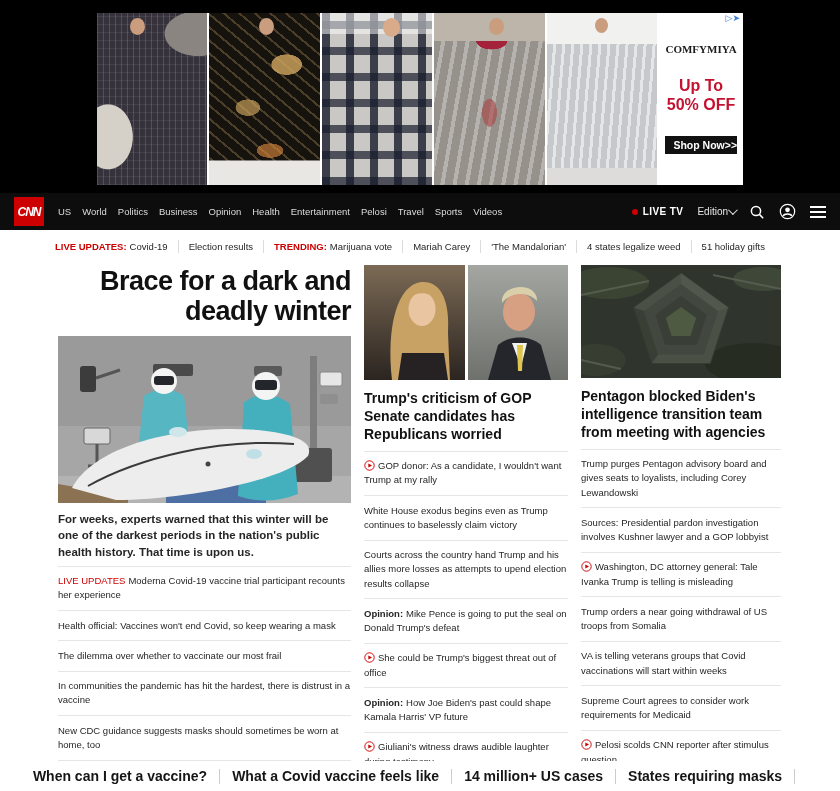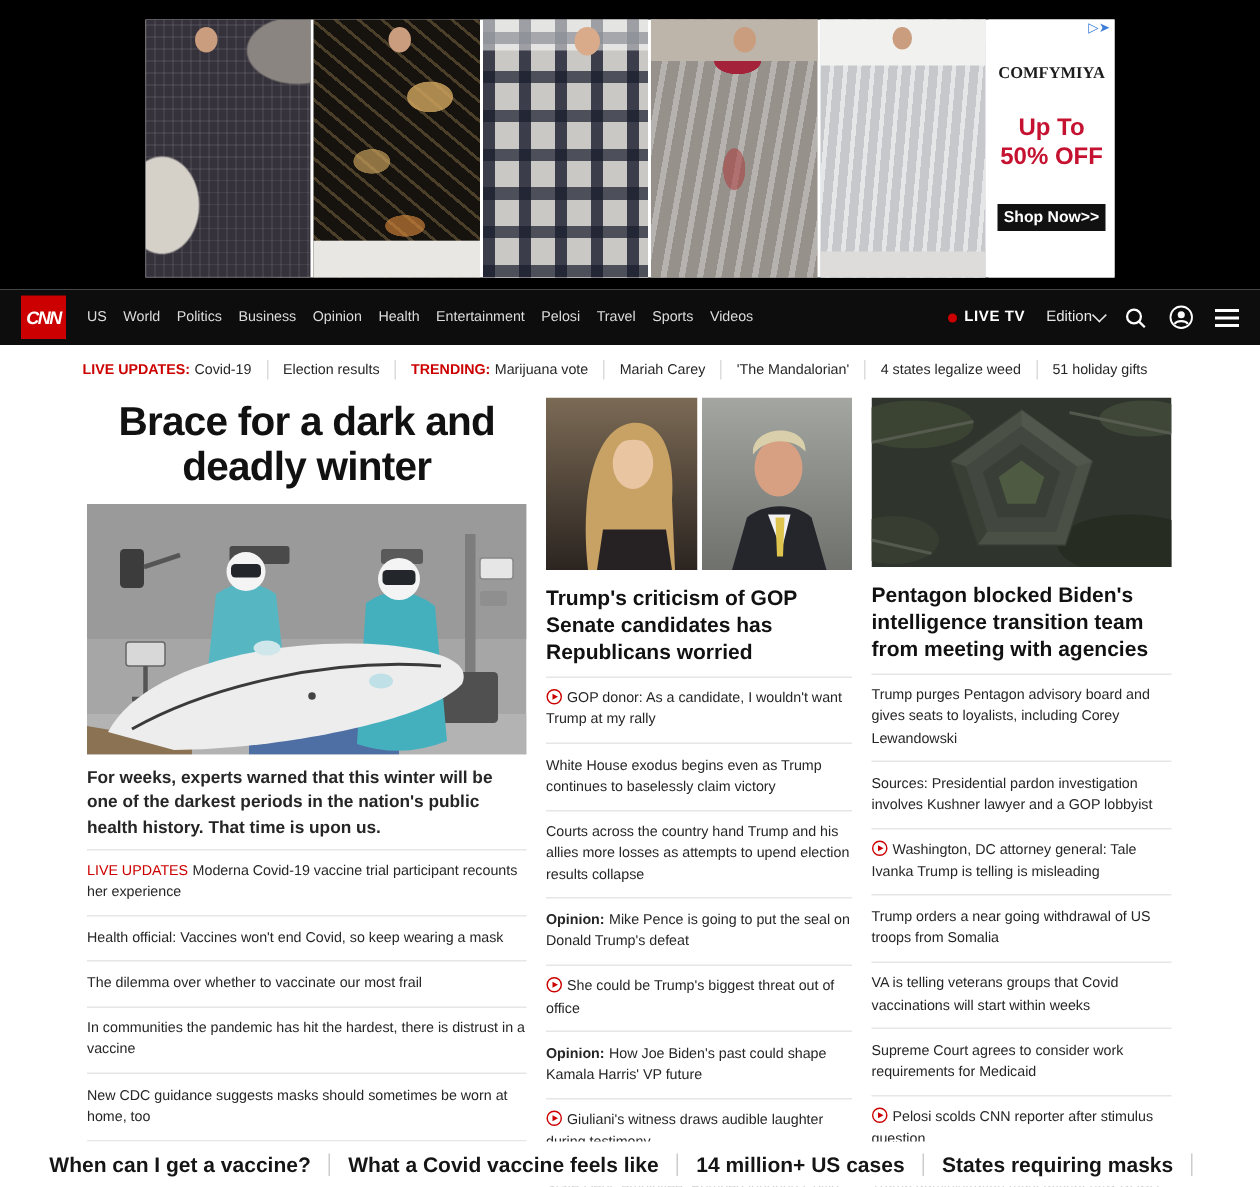--- a/index.html
+++ b/index.html
@@ -40,21 +40,21 @@
       linear-gradient(180deg, #f1f1f0 0 18%, rgba(0,0,0,0) 18%),
       linear-gradient(0deg, #dddcda 0 10%, rgba(0,0,0,0) 10%),
       repeating-linear-gradient(95deg, rgba(255,255,255,.55) 0 3px, rgba(0,0,0,0) 3px 9px); }
   .ph5::before { left:44%; width:13px; height:15px; }
   .ad-panel { width:84px; background:#fff; position:relative; text-align:center; flex:none; }
   .adchoices { position:absolute; top:1px; right:3px; color:#3d7edb; font-size:9px; line-height:1; }
   .ad-brand { margin-top:30px; font-family:"Liberation Serif","DejaVu Serif",serif; font-weight:bold;
               font-size:11px; color:#1c1c1c; }
   .ad-promo { margin-top:22px; color:#c41230; font-weight:bold; font-size:16px; line-height:1.18; }
   .ad-cta { margin:21px auto 0; background:#111; color:#fff; font-size:10.5px; font-weight:bold;
-            width:72px; padding:3px 0; }
+            width:72px; padding:3px 0;text-align:right; }
 
   
   nav { height:37px; background:#0d0d0d; display:flex; align-items:center; padding:0 14px; }
   .logo { width:30px; height:29px; background:#cc0000; color:#fff; font-weight:bold; font-size:12px;
           display:flex; align-items:center; justify-content:center; letter-spacing:-1px; margin-right:14px;
           font-style:italic; cursor:pointer; }
   .nav-item { color:#dcdcdc; font-size:9.5px; margin-right:11px; cursor:pointer; white-space:nowrap; }
   .nav-right { margin-left:auto; display:flex; align-items:center; gap:14px; }
   .live-tv { color:#fff; font-size:10px; font-weight:bold; letter-spacing:.4px; display:flex;
              align-items:center; cursor:pointer; }
@@ -71,21 +71,21 @@
   .tk-item { cursor:pointer; white-space:nowrap; }
   .tk-label { color:#cc0000; font-weight:bold; margin-right:3px; }
   .tk-label:empty { margin:0; }
   .tk-sep { width:1px; height:13px; background:#dcdcdc; margin:0 10px; flex:none; }
 
   
   main { width:724px; margin:3px auto 0; display:flex; gap:13px; }
   .col-lead { width:293px; flex:none; }
   .col-mid  { width:204px; flex:none; }
   .col-right{ width:200px; flex:none; }
-  h1 { font-size:27px; line-height:1.1; text-align:center; margin:2px 0 10px; color:#111;
+  h1 { font-size:27px; line-height:1.1; text-align:right; margin:2px 0 10px; color:#111;
        letter-spacing:-.5px; cursor:pointer; }
   h2 { font-size:14px; line-height:1.3; margin:9px 0 7px; color:#111; cursor:pointer; }
   .thumb { display:block; width:100%; cursor:pointer; line-height:0; }
   .thumb svg { width:100%; height:auto; display:block; }
   .caption { font-weight:bold; font-size:11.5px; line-height:1.4; color:#262626; margin:8px 0 6px; }
   .story { display:block; padding:7.5px 0; border-top:1px solid #e6e6e6; font-size:9.5px;
            line-height:1.5; color:#262626; cursor:pointer; }
   .pfx-red  { color:#cc0000; margin-right:3px; }
   .pfx-bold { font-weight:bold; margin-right:3px; }
   .play { display:inline-block; vertical-align:-2px; margin-right:3px; line-height:0; }

